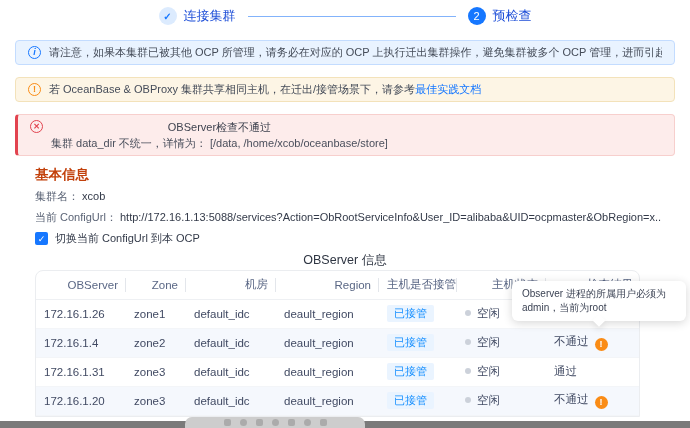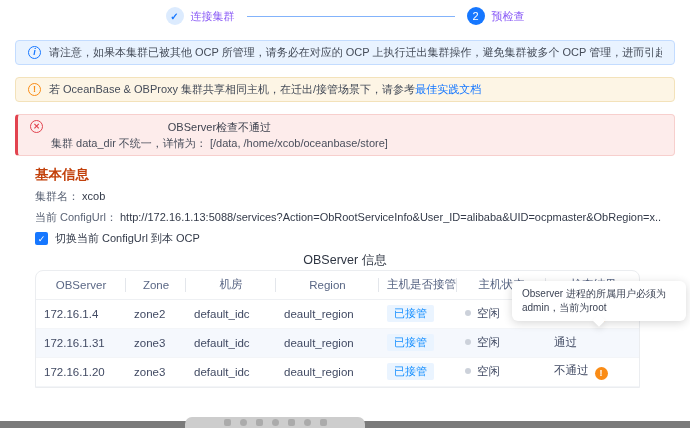--- a/index.html
+++ b/index.html
@@ -6,21 +6,21 @@
   html,body { background:#fff; }
   body { font-family:"Liberation Sans", sans-serif; }
   .screen { position:relative; width:690px; height:428px; background:#fff; overflow:hidden; }
 
   
   .steps { display:flex; align-items:center; justify-content:center; padding-top:6px; height:26px; }
   .step { display:flex; align-items:center; gap:7px; }
   .step-circle { width:18px; height:18px; border-radius:50%; display:flex; align-items:center; justify-content:center; font-size:11px; flex:0 0 auto; }
   .step-done-circle { background:#dcebfe; color:#1677ff; font-weight:bold; font-size:10px; }
   .step-active-circle { background:#1677ff; color:#fff; }
-  .step-label { font-size:11px; color:#8b5cf6; }
+  .step-label { font-size:13px; color:#1d4ed8; }
   .step-line { width:208px; height:1px; background:#83b3fb; margin:0 12px; }
 
   
   .alert { display:flex; align-items:flex-start; gap:8px; margin:12px 15px 0; border-radius:4px; padding:4px 12px; font-size:11px; line-height:15px; color:#454c59; }
   .alert-info  { background:#e9f3ff; border:1px solid #c3dcff; margin-top:14px; }
   .alert-warn  { background:#fdf5e5; border:1px solid #f3e2ba; }
   .alert-error { background:#fdeceb; border:1px solid #f7cfcd; border-left:3px solid #e2434f; line-height:16px; }
   .alert-ico { width:13px; height:13px; border-radius:50%; flex:0 0 auto; display:flex; align-items:center; justify-content:center; font-size:9px; font-weight:bold; margin-top:1px; }
   .ico-info  { border:1px solid #1677ff; color:#1677ff; font-style:italic; }
   .ico-warn  { border:1px solid #fa8c16; color:#fa8c16; }
@@ -37,21 +37,21 @@
   .info-value { color:#333a49; }
   .checkbox-row { margin:6px 35px 0; display:flex; align-items:center; gap:7px; height:15px; }
   .checkbox { width:13px; height:13px; background:#1677ff; border-radius:2px; color:#fff; font-size:9px; display:flex; align-items:center; justify-content:center; cursor:pointer; }
   .checkbox-label { font-size:11px; color:#333a49; }
   .sub-title { margin:6px 35px 0; font-size:12.5px; color:#2e3542; line-height:16px;text-align:center; }
 
   
   .tbl-wrap { margin:2px 35px 0; width:605px; border:1px solid #ebedf0; border-radius:8px 8px 0 0; overflow:hidden; }
   table { border-collapse:collapse; table-layout:fixed; width:605px; font-size:11.5px; }
   col.c1{width:90px} col.c2{width:60px} col.c3{width:90px} col.c4{width:103px} col.c5{width:78px} col.c6{width:89px} col.c7{width:95px}
-  th { position:relative; height:28px; text-align:center; padding:0 8px; font-weight:normal; color:#5a6785; white-space:nowrap; border-bottom:1px solid #eef0f3; }
+  th { position:relative; height:28px; text-align:right; padding:0 8px; font-weight:normal; color:#5a6785; white-space:nowrap; border-bottom:1px solid #eef0f3; }
   th:not(:last-child)::after { content:""; position:absolute; right:0; top:7px; height:14px; width:1px; background:#e3e6eb; }
   td { height:29px; padding:0 8px; color:#414a63; white-space:nowrap; border-bottom:1px solid #f3f5f8; }
   tbody tr:nth-child(even) { background:#f5f8fd; }
   .tag-blue { display:inline-block; padding:1px 7px; background:#eaf4ff; color:#1890ff; border-radius:2px; font-size:11px; }
   .dot { display:inline-block; width:6px; height:6px; border-radius:50%; background:#ccd1da; margin-right:6px; vertical-align:1px; }
   .warn-badge { display:inline-flex; width:13px; height:13px; border-radius:50%; background:#fa8c16; color:#fff; font-size:9px; font-weight:bold; align-items:center; justify-content:center; margin-left:6px; vertical-align:-2px; cursor:pointer; }
 
   
   .tooltip { position:absolute; left:512px; top:281px; width:174px; background:#fff; border-radius:6px; box-shadow:0 2px 10px rgba(0,0,0,0.16); padding:6px 10px; font-size:10px; line-height:14px; color:#3c4354; z-index:20; }
   .tooltip-arrow { position:absolute; left:50%; bottom:-4px; width:9px; height:9px; background:#fff; transform:translateX(-50%) rotate(45deg); box-shadow:3px 3px 6px rgba(0,0,0,0.08); }
@@ -133,20 +133,29 @@
           <th>Zone</th>
           <th>机房</th>
           <th>Region</th>
           <th>主机是否接管</th>
           <th>主机状态</th>
           <th>检查结果</th>
         </tr>
       </thead>
       <tbody>
         <tr>
+          <td>172.16.1.26</td>
+          <td>zone1</td>
+          <td>default_idc</td>
+          <td>deault_region</td>
+          <td><span class="tag-blue">已接管</span></td>
+          <td><span class="dot"></span><span>空闲</span></td>
+          <td><span></span></td>
+        </tr>
+        <tr>
           <td>172.16.1.4</td>
           <td>zone2</td>
           <td>default_idc</td>
           <td>deault_region</td>
           <td><span class="tag-blue">已接管</span></td>
           <td><span class="dot"></span><span>空闲</span></td>
           <td><span>不通过</span><span class="warn-badge">!</span></td>
         </tr>
         <tr>
           <td>172.16.1.31</td>

